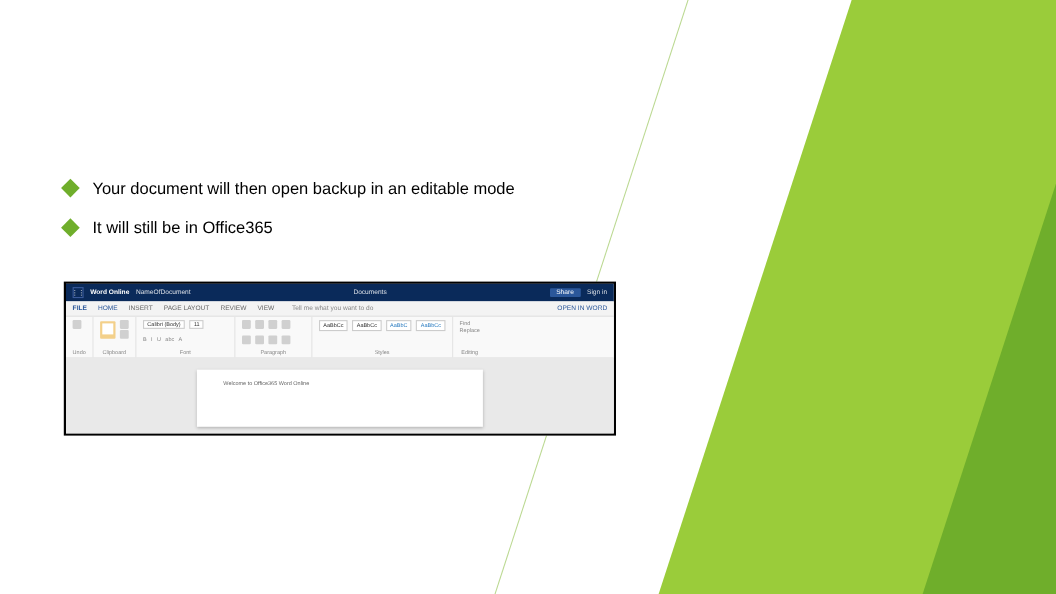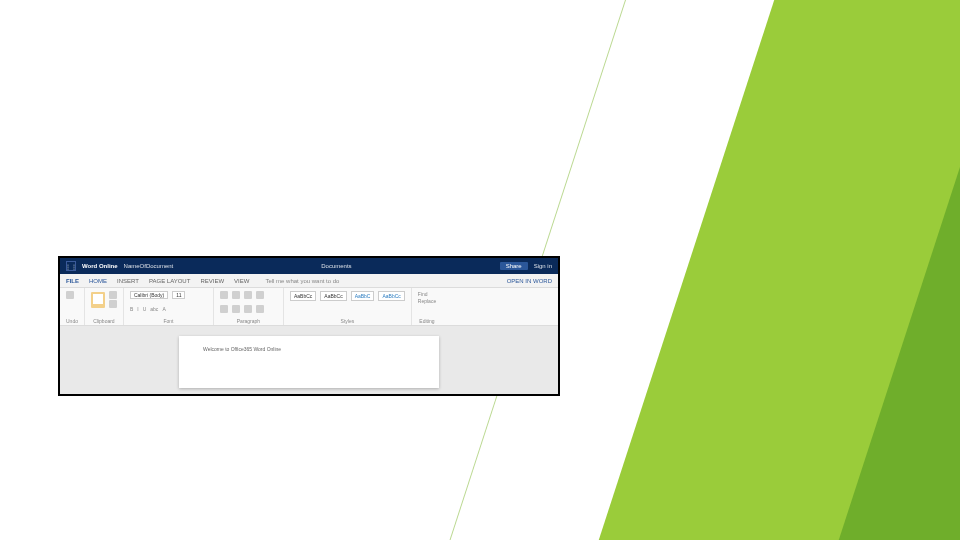--- a/index.html
+++ b/index.html
@@ -174,20 +174,30 @@
 </style>
 </head>
 <body>
 
 <div class="slide">
   <div class="deco-wedge"></div>
   <div class="deco-light"></div>
   <div class="deco-dark"></div>
   <div class="deco-hair"></div>
 
+  <div class="content">
+    <div class="bullet-row">
+      <div class="bullet-icon"></div>
+      <div class="bullet-text">Your document will then open backup in an editable mode</div>
+    </div>
+    <div class="bullet-row">
+      <div class="bullet-icon"></div>
+      <div class="bullet-text">It will still be in Office365</div>
+    </div>
+  </div>
 
   <div class="shot-wrap">
     <div class="sh-top">
       <div class="sh-grid">⋮⋮</div>
       <span class="sh-brand">Word Online</span>
       <span class="sh-filename">NameOfDocument</span>
       <span class="sh-center">Documents</span>
       <span class="sh-share">Share</span>
       <span class="sh-signin">Sign in</span>
     </div>

